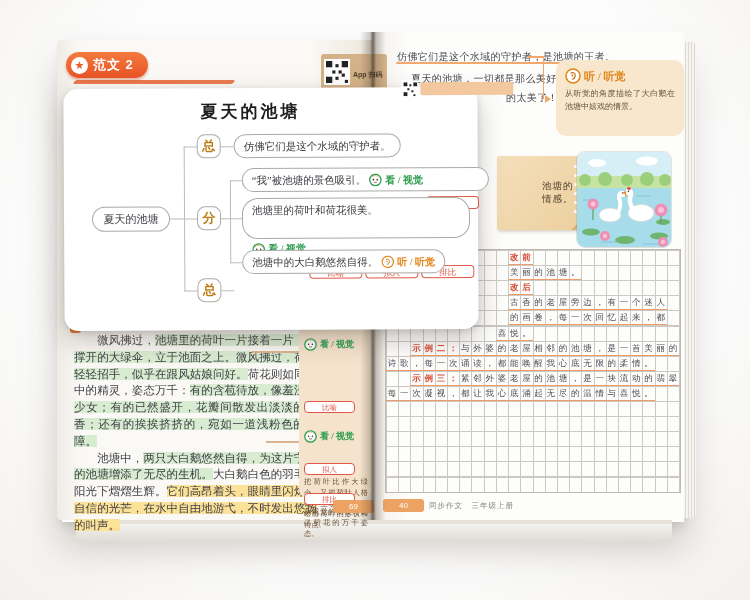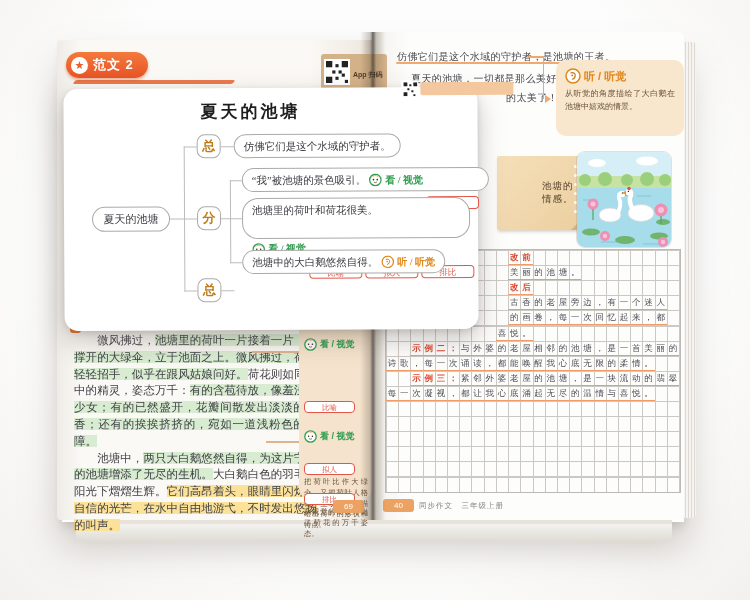--- a/index.html
+++ b/index.html
@@ -23,32 +23,32 @@
   .app-qr-texts{flex:1;}
   .app-qr-texts .t{font-size:7px;font-weight:bold;color:#4e3c26;white-space:nowrap;}
   .dashline{height:2px;background:#6e5a42;opacity:.55;margin:2px 0;border-radius:1px;}
   .essay{left:74px;top:332px;width:243px;font-family:"Liberation Serif",serif;font-size:11.5px;line-height:16.8px;color:#3e3e45;text-align:justify;z-index:2;}
   .essay p{margin:0;}
   .hl-g{background:#d8ecd1;}
   .hl-y{background:#fce298;}
   .side-panel{left:299px;top:300px;width:73px;height:198px;background:#f5e3cd;border-radius:0 0 9px 9px;z-index:2;}
   .ann{position:absolute;left:5px;width:64px;}
   .ann-head{display:flex;align-items:center;gap:3px;}
-  .sense{font-weight:bold;}
+  .sense{font-weight:bold;font-family:Liberation Serif, serif;}
   .see{color:#2f9e4f;}
   .hear{color:#e0861a;}
   .ann .sense{font-size:9px;}
   .ann-tags{display:flex;gap:3px;flex-wrap:wrap;margin:3px 0 2px;}
   .tag{border:1px solid #e05748;color:#e05748;border-radius:4px;font-size:8.5px;line-height:12px;height:13px;padding:0 17px;background:#fff;white-space:nowrap;box-sizing:border-box;margin-top:47px;}
   .ann .tag{font-size:7.5px;height:12px;line-height:11px;}
   .ann-body{font-size:7.3px;line-height:10.8px;color:#6b5138;margin-top:2px;text-align:justify;}
   .conn{background:#dcb48d;z-index:2;}
   .sliver-icon{left:70px;top:322px;width:11px;height:11px;background:#e8702a;border-radius:3px;z-index:2;}
   .sliver-line{left:86px;top:325px;width:175px;height:5px;background:repeating-linear-gradient(to right,#d9d5cf 0 9px,transparent 9px 12px);z-index:2;opacity:.8;}
-  .pg-badge{width:31px;height:13px;background:#eca262;border-radius:3px;color:#fff;font-size:8px;line-height:13px;text-align:center;z-index:3;}
+  .pg-badge{width:41px;height:13px;background:#eca262;border-radius:3px;color:#fff;font-size:8px;line-height:13px;text-align:center;z-index:3;}
   
   .toptext{font-family:"Liberation Serif",serif;font-size:10px;color:#47474e;letter-spacing:.4px;white-space:nowrap;z-index:2;}
   .u-orange{left:396px;top:62px;width:248px;height:2px;background:#f3a96e;border-radius:1px;z-index:2;}
   .lconn-h{left:528px;top:56px;width:16px;height:1.5px;background:#efa76a;z-index:2;}
   .lconn-v{left:542.5px;top:56px;width:1.5px;height:43px;background:#efa76a;z-index:2;}
   .lconn-a{left:545px;top:95px;width:0;height:0;border:4px solid transparent;border-left:6px solid #efa76a;z-index:2;}
   .listen-box{left:556px;top:60px;width:128px;height:76px;background:#f8e7cd;border-radius:10px;z-index:2;padding:8px 9px;box-sizing:border-box;}
   .listen-box .sense{font-size:11px;}
   .listen-body{font-size:8px;line-height:12.5px;color:#6b5138;margin-top:4px;text-align:justify;}
   .sticky{left:497px;top:156px;width:86px;height:74px;background:linear-gradient(135deg,#f5dfba,#eccf9f);border-radius:2px;box-shadow:1px 2px 3px rgba(120,90,50,.25);z-index:2;}

